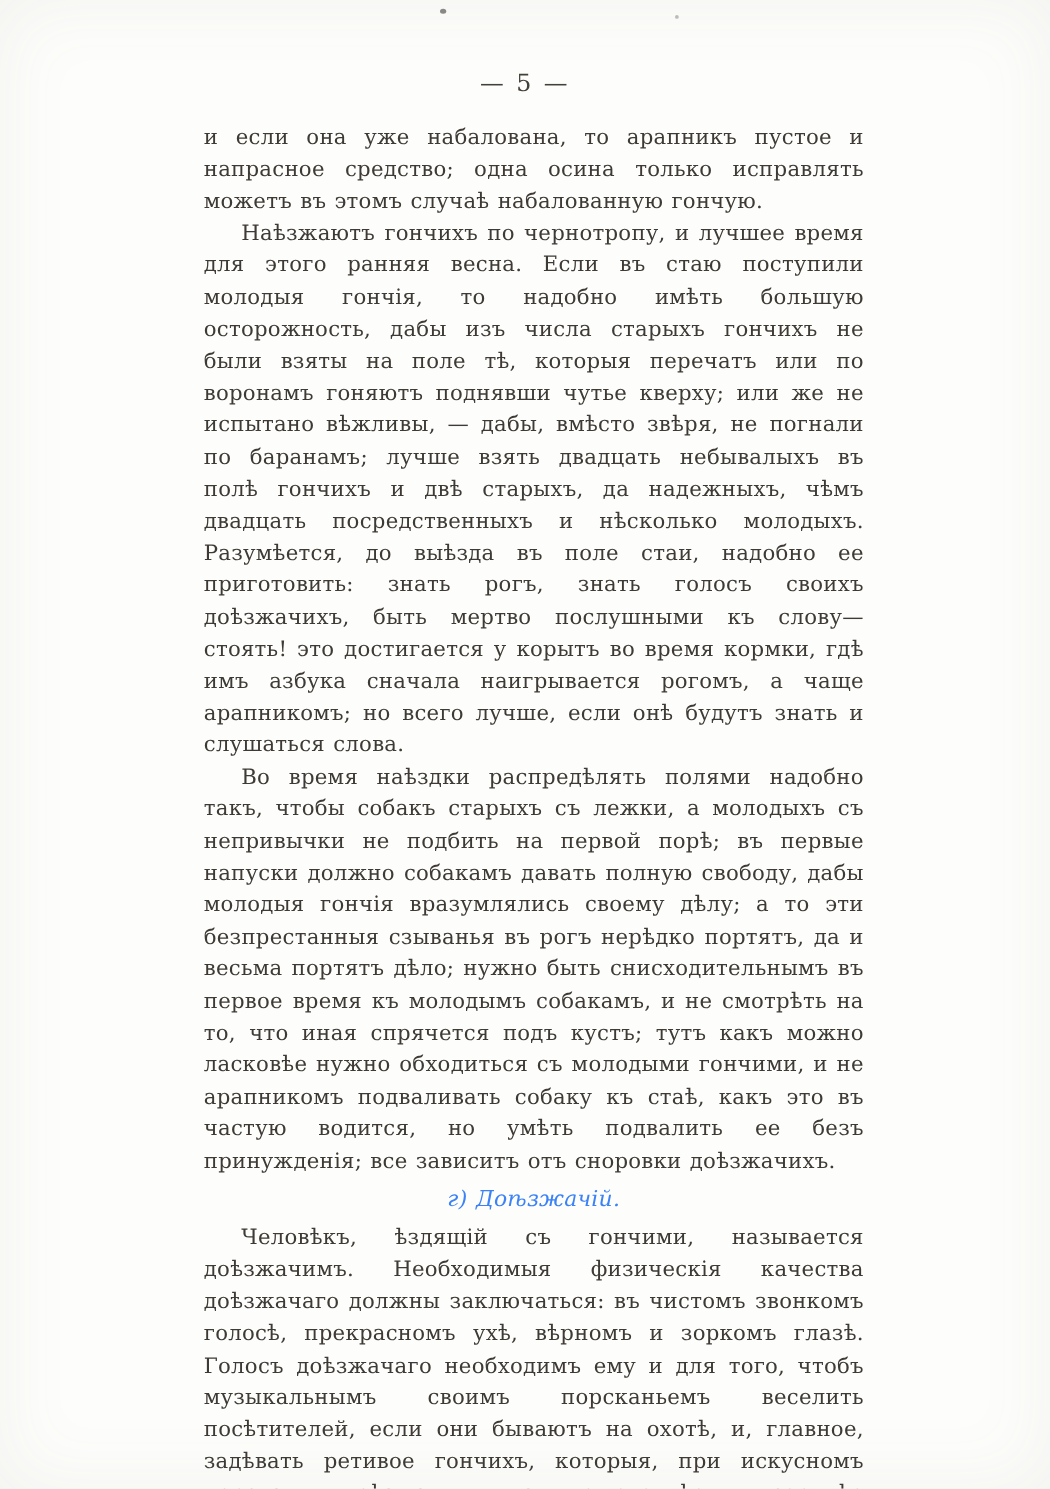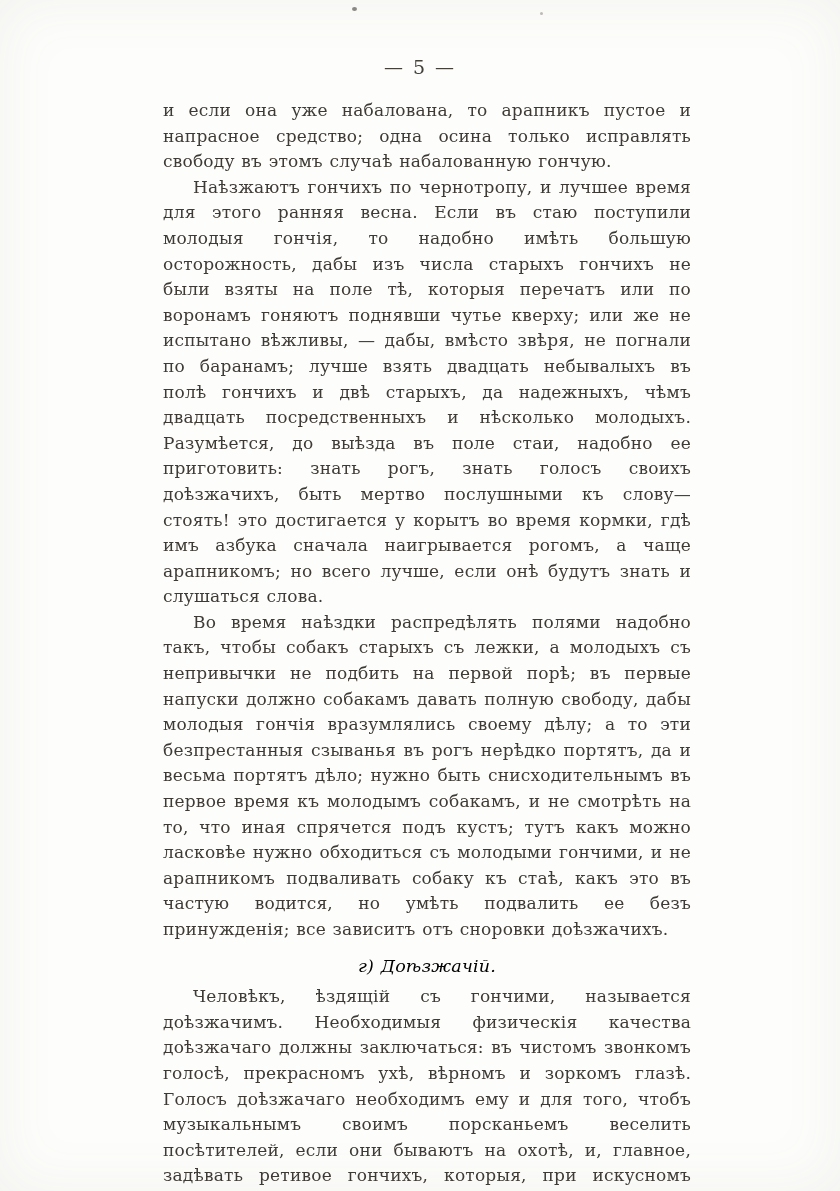--- a/index.html
+++ b/index.html
@@ -40,26 +40,26 @@
     word-spacing: 1px;
   }
   .para {
     margin: 0;
     text-indent: 30px;
   }
   .para.continuation {
     text-indent: 0;
   }
   .section-heading {
-    margin: 11px 0 5px 0;
+    margin: 5px 0 5px 0;
     text-align: center;
     font-style: italic;
     text-indent: 0;
     font-size: 17.5px;
-    color: #000000;
+    color: #3b82f6;
   }
   
   .artifact {
     position: absolute;
     background: #2e2b27;
     border-radius: 50%;
     opacity: 0.55;
   }
   .artifact.a1 { top: 7px;  left: 352px; width: 5px; height: 4px; }
   .artifact.a2 { top: 12px; left: 540px; width: 3px; height: 3px; opacity: 0.3; }
@@ -69,21 +69,21 @@
 
 <div class="scan-page">
 
   <span class="artifact a1"></span>
   <span class="artifact a2"></span>
 
   <div class="page-number">— 5 —</div>
 
   <div class="text-block">
 
-    <p class="para continuation">и если она уже набалована, то арапникъ пустое и напрасное средство; одна осина только исправлять свободу въ этомъ случаѣ набалованную гончую.</p>
+    <p class="para continuation">и если она уже набалована, то арапникъ пустое и напрасное средство; одна осина только исправлять можетъ въ этомъ случаѣ набалованную гончую.</p>
 
     <p class="para">Наѣзжаютъ гончихъ по чернотропу, и лучшее время для этого ранняя весна. Если въ стаю поступили молодыя гончія, то надобно имѣть большую осторожность, дабы изъ числа старыхъ гончихъ не были взяты на поле тѣ, которыя перечатъ или по воронамъ гоняютъ поднявши чутье кверху; или же не испытано вѣжливы, — дабы, вмѣсто звѣря, не погнали по баранамъ; лучше взять двадцать небывалыхъ въ полѣ гончихъ и двѣ старыхъ, да надежныхъ, чѣмъ двадцать посредственныхъ и нѣсколько молодыхъ. Разумѣется, до выѣзда въ поле стаи, надобно ее приготовить: знать рогъ, знать голосъ своихъ доѣзжачихъ, быть мертво послушными къ слову—стоять! это достигается у корытъ во время кормки, гдѣ имъ азбука сначала наигрывается рогомъ, а чаще арапникомъ; но всего лучше, если онѣ будутъ знать и слушаться слова.</p>
 
     <p class="para">Во время наѣздки распредѣлять полями надобно такъ, чтобы собакъ старыхъ съ лежки, а молодыхъ съ непривычки не подбить на первой порѣ; въ первые напуски должно собакамъ давать полную свободу, дабы молодыя гончія вразумлялись своему дѣлу; а то эти безпрестанныя сзыванья въ рогъ нерѣдко портятъ, да и весьма портятъ дѣло; нужно быть снисходительнымъ въ первое время къ молодымъ собакамъ, и не смотрѣть на то, что иная спрячется подъ кустъ; тутъ какъ можно ласковѣе нужно обходиться съ молодыми гончими, и не арапникомъ подваливать собаку къ стаѣ, какъ это въ частую водится, но умѣть подвалить ее безъ принужденія; все зависитъ отъ сноровки доѣзжачихъ.</p>
 
     <p class="para section-heading">г) Доѣзжачій.</p>
 
     <p class="para">Человѣкъ, ѣздящій съ гончими, называется доѣзжачимъ. Необходимыя физическія качества доѣзжачаго должны заключаться: въ чистомъ звонкомъ голосѣ, прекрасномъ ухѣ, вѣрномъ и зоркомъ глазѣ. Голосъ доѣзжачаго необходимъ ему и для того, чтобъ музыкальнымъ своимъ порсканьемъ веселить посѣтителей, если они бываютъ на охотѣ, и, главное, задѣвать ретивое гончихъ, которыя, при искусномъ порсканьи доѣзжачихъ, какъ-то охотнѣе и усерднѣе разбираютъ</p>
 
   </div>

